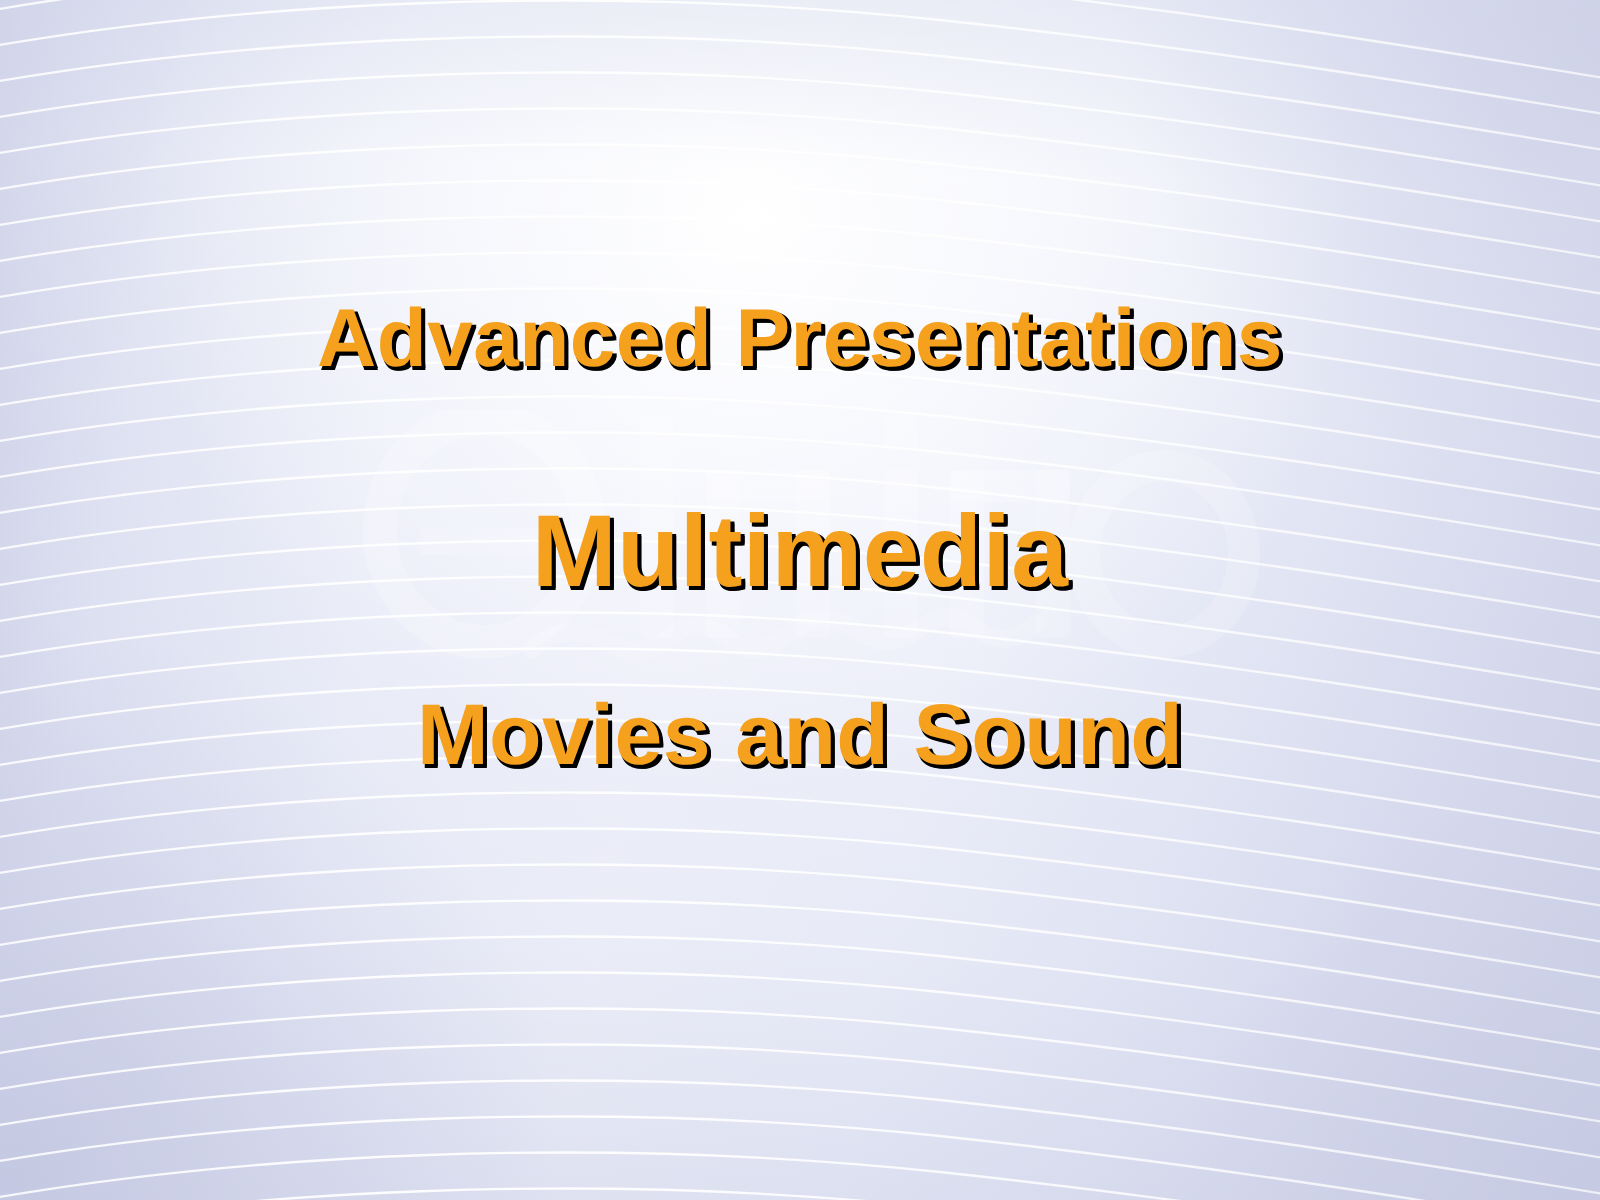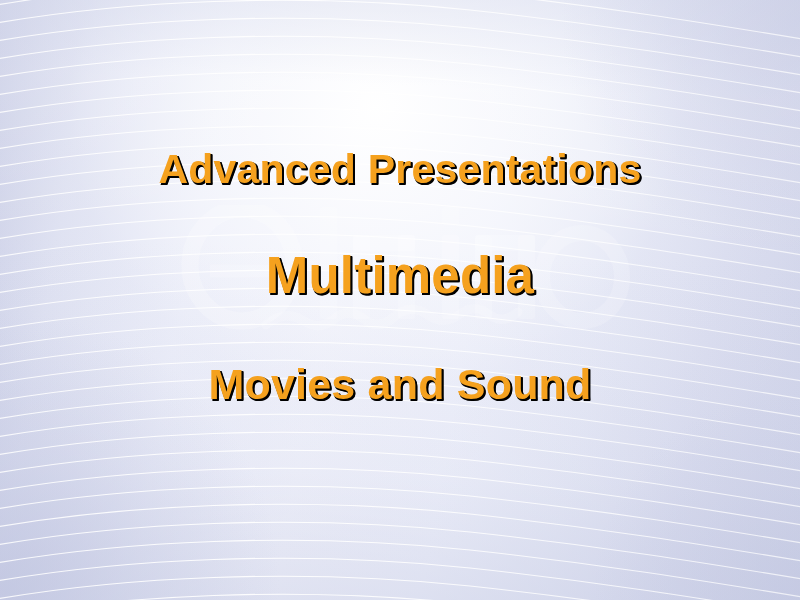--- a/index.html
+++ b/index.html
@@ -97,21 +97,21 @@
     letter-spacing: 0.2px;
     white-space: nowrap;
     text-shadow:
        2px 2px 0   #000000,
        2px 1px 0   #000000,
        1px 2px 0   #000000;
   }
 
   #line-1 { top: 145px; font-size: 41px; line-height: 48px; }
   #line-2 { top: 252px; font-size: 51px; line-height: 48px; }
-  #line-3 { top: 359px; font-size: 43px; line-height: 50px; }
+  #line-3 { top: 343px; font-size: 43px; line-height: 50px; }
 </style>
 </head>
 <body>
 
 <div id="slide">
 
   <div class="bg-base"></div>
   <div class="bg-vert"></div>
   <div class="bg-corner-dark"></div>
 

